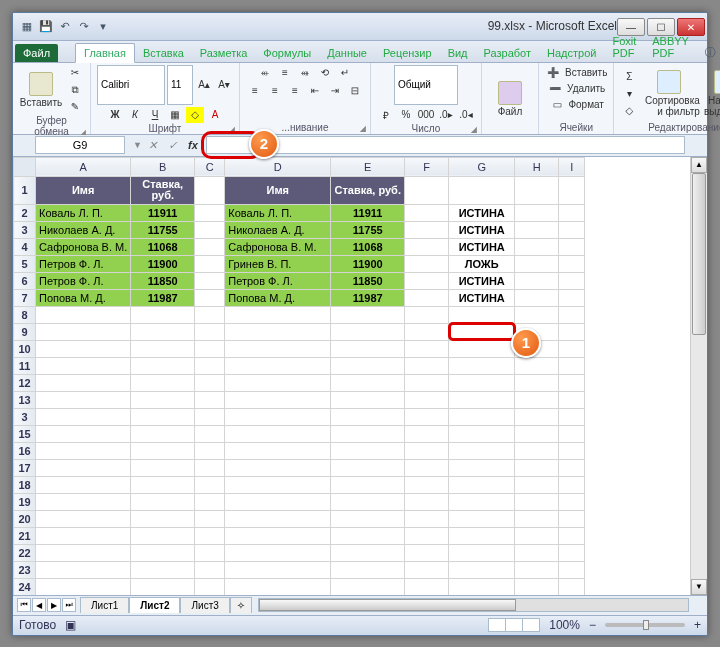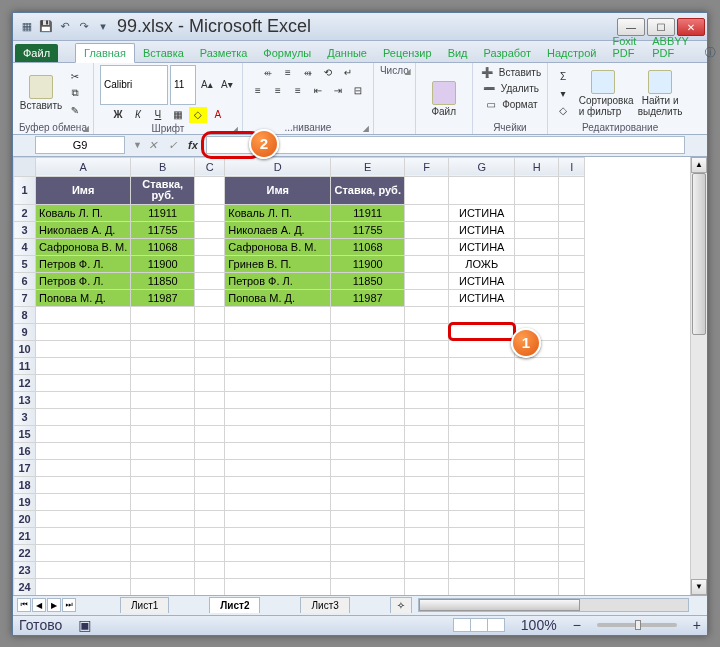--- a/index.html
+++ b/index.html
@@ -1,21 +1,21 @@
 <!DOCTYPE html>
 <html><head>
 <meta charset="utf-8">
 <style>
 * { box-sizing: border-box; margin: 0; padding: 0; font-family: "Segoe UI", Tahoma, sans-serif; }
 body { background: #888; display: flex; justify-content: center; align-items: center; height: 647px; width: 720px; }
 .window { width: 696px; height: 624px; background: #fff; border: 1px solid #5a7aa0; box-shadow: 0 0 8px rgba(0,0,0,.4); display: flex; flex-direction: column; position: relative; }
 .titlebar { height: 28px; background: linear-gradient(#e8eef7,#cdd9ea); display: flex; align-items: center; font-size: 11px; color: #333; border-bottom: 1px solid #a0b0c8; }
 .qat { display: flex; align-items: center; gap: 3px; padding: 0 6px; }
 .qat .ic { width: 16px; height: 16px; display: flex; align-items: center; justify-content: center; font-size: 11px; color: #456; }
-.titlebar .title { flex: 1; text-align: left; font-size: 18px; }
+.titlebar .title { flex: 1; text-align: right; font-size: 12px; }
 .winbtns { display: flex; }
 .winbtns div { width: 28px; height: 18px; margin: 2px 2px 0 0; border: 1px solid #888; background: linear-gradient(#f8f8f8,#dedede); border-radius: 2px; display:flex; align-items:center; justify-content:center; font-size:10px; }
 .winbtns .close { background: linear-gradient(#e77,#c33); color:#fff; border-color:#a22; }
 .tabs { height: 22px; background: linear-gradient(#e8eef7,#d6dfeb); display: flex; align-items: flex-end; font-size: 11px; border-bottom: 1px solid #a0b0c8; padding-left: 2px; }
 .tab { padding: 3px 8px; color: #2a4; cursor: pointer; }
 .tab.file { background: #1e6b3a; color: #fff; border-radius: 2px 2px 0 0; margin-right: 17px; }
 .tab.active { background: #fff; border: 1px solid #a0b0c8; border-bottom: 1px solid #fff; border-radius: 2px 2px 0 0; margin-bottom: -1px; color: #3a6; }
 .tabs .help { margin-left: auto; padding: 2px 8px; color: #456; display:flex; gap:6px; }
 .ribbon { height: 72px; background: #f3f6fa; border-bottom: 1px solid #a0b0c8; display: flex; font-size: 10px; color: #333; }
 .group { border-right: 1px solid #cfd8e6; padding: 2px 6px 0 6px; display:flex; flex-direction:column; }
@@ -37,32 +37,32 @@
 .formula-bar { flex:1; height:18px; border:1px solid #abc; background:#fff; margin-right:22px; }
 .sheet-area { flex:1; overflow:hidden; position:relative; background:#fff; }
 .grid { border-collapse:collapse; font-size:11px; table-layout:fixed; }
 .grid th, .grid td { border:1px solid #d4d4d4; height:17px; padding:0 3px; text-align:left; overflow:hidden; white-space:nowrap; }
 .grid thead th { background:linear-gradient(#f6f9fc,#e3e9f0); text-align:center; font-weight:normal; color:#335; height:19px; }
 .grid .rh { background:linear-gradient(90deg,#f6f9fc,#e3e9f0); text-align:center; width:22px; color:#335; }
 .grid .corner { background:#e3e9f0; width:22px; }
 .hdr-cell { background:#5c5a78; color:#fff; text-align:center !important; font-weight:bold; }
 .hdr-cell.twoline { line-height:11px; padding:1px 2px; white-space:normal; }
 .data-green { background:#92d050; }
-.data-num { text-align:center !important; }
+.data-num { text-align:center !important;font-weight:bold; }
 .sel-cell { outline:3px solid #d00; outline-offset:-2px; border-radius:4px; position:relative; }
 .callout { position:absolute; width:30px; height:30px; border-radius:50%; background:radial-gradient(circle at 35% 30%, #ff9a4d, #e05a10); border:2px solid #fff; box-shadow:0 1px 3px rgba(0,0,0,.5); color:#fff; font-weight:bold; font-size:15px; display:flex; align-items:center; justify-content:center; z-index:50; }
 .red-ring { position:absolute; border:3px solid #d00; border-radius:10px; z-index:40; pointer-events:none; }
 .sheettabs-row { height:20px; background:#e8eef5; border-top:1px solid #a0b0c8; display:flex; align-items:center; font-size:10px; }
 .navbtns { display:flex; gap:1px; padding:0 4px; }
 .navbtns div { width:14px; height:14px; border:1px solid #abc; background:#fff; display:flex; align-items:center; justify-content:center; font-size:8px; cursor:pointer; }
-.stab { padding:2px 10px; border:1px solid #abc; background:#f0f0f0; border-bottom:none; cursor:pointer;margin-left:40px; }
+.stab { padding:2px 10px; border:1px solid #abc; background:#f0f0f0; border-bottom:none; cursor:pointer; }
 .stab.active { background:#fff; font-weight:bold; }
 .hscroll { flex:1; height:14px; margin:0 18px 0 6px; background:#e0e0e0; border:1px solid #abc; position:relative; }
 .hscroll .thumb { position:absolute; left:0; width:60%; top:0; bottom:0; background:linear-gradient(#f8f8f8,#ccc); border:1px solid #999; }
-.statusbar { height:20px; background:linear-gradient(#e8eef7,#cdd9ea); border-top:1px solid #a0b0c8; display:flex; align-items:center; font-size:14px; color:#335; padding:0 6px; gap:16px; }
+.statusbar { height:20px; background:linear-gradient(#e8eef7,#cdd9ea); border-top:1px solid #a0b0c8; display:flex; align-items:center; font-size:12px; color:#335; padding:0 6px; gap:9px; }
 .statusbar .spacer { flex:1; }
 .zoom { display:flex; align-items:center; gap:4px; }
 .zoom .slider { width:80px; height:4px; background:#bbb; position:relative; border-radius:2px; }
 .zoom .slider .th { position:absolute; left:48%; top:-3px; width:6px; height:10px; background:#eee; border:1px solid #888; }
 .viewbtns { display:flex; }
 .viewbtns div { width:18px; height:14px; border:1px solid #abc; background:#fff; margin-left:-1px; }
 .vscroll { position:absolute; right:0; top:0; bottom:0; width:17px; background:#e8e8e8; border-left:1px solid #ccc; }
 .vscroll .btn { height:16px; background:linear-gradient(#f8f8f8,#ddd); border:1px solid #aaa; display:flex; align-items:center; justify-content:center; font-size:8px; }
 .vscroll .track { position:absolute; top:16px; bottom:16px; left:0; right:0; }
 .vscroll .thumb { position:absolute; top:0; height:40%; left:1px; right:1px; background:linear-gradient(90deg,#f0f0f0,#ccc); border:1px solid #999; border-radius:2px; }
@@ -161,20 +161,30 @@
           <span class="smbtn">≡</span>
           <span class="smbtn">≡</span>
           <span class="smbtn">⇤</span>
           <span class="smbtn">⇥</span>
           <span class="smbtn">⊟</span>
         </div>
       </div>
       <div class="label"><span>...нивание</span><span class="dlg">◢</span></div>
     </div>
     <div class="group">
+      <div class="body col" style="gap:2px;">
+        <input class="fontsel" style="width: 64px;" value="Общий">
+        <div class="fontrow">
+          <span class="smbtn">₽</span>
+          <span class="smbtn">%</span>
+          <span class="smbtn">000</span>
+          <span class="smbtn">.0▸</span>
+          <span class="smbtn">.0◂</span>
+        </div>
+      </div>
       <div class="label"><span>Число</span><span class="dlg">◢</span></div>
     </div>
     <div class="group">
       <div class="body">
         <div class="bigbtn">
           <div class="ic" style="background:#dce;"></div>
           <span>Файл</span>
         </div>
       </div>
       <div class="label"></div>
@@ -198,21 +208,21 @@
     </div>
     <div class="group" style="border-right:none;">
       <div class="body">
         <div class="col">
           <span class="smbtn">Σ</span>
           <span class="smbtn">▾</span>
           <span class="smbtn">◇</span>
         </div>
         <div class="bigbtn" style="width:56px;">
           <div class="ic" style="background:#def;"></div>
-          <span style="text-align:left;margin-left:6px;">Сортировка и фильтр</span>
+          <span style="text-align:right;margin-left:6px;">Сортировка и фильтр</span>
         </div>
         <div class="bigbtn" style="width:52px;">
           <div class="ic" style="background:#def;"></div>
           <span style="text-align:center;">Найти и выделить</span>
         </div>
       </div>
       <div class="label"><span>Редактирование</span></div>
     </div>
   </div>
 

